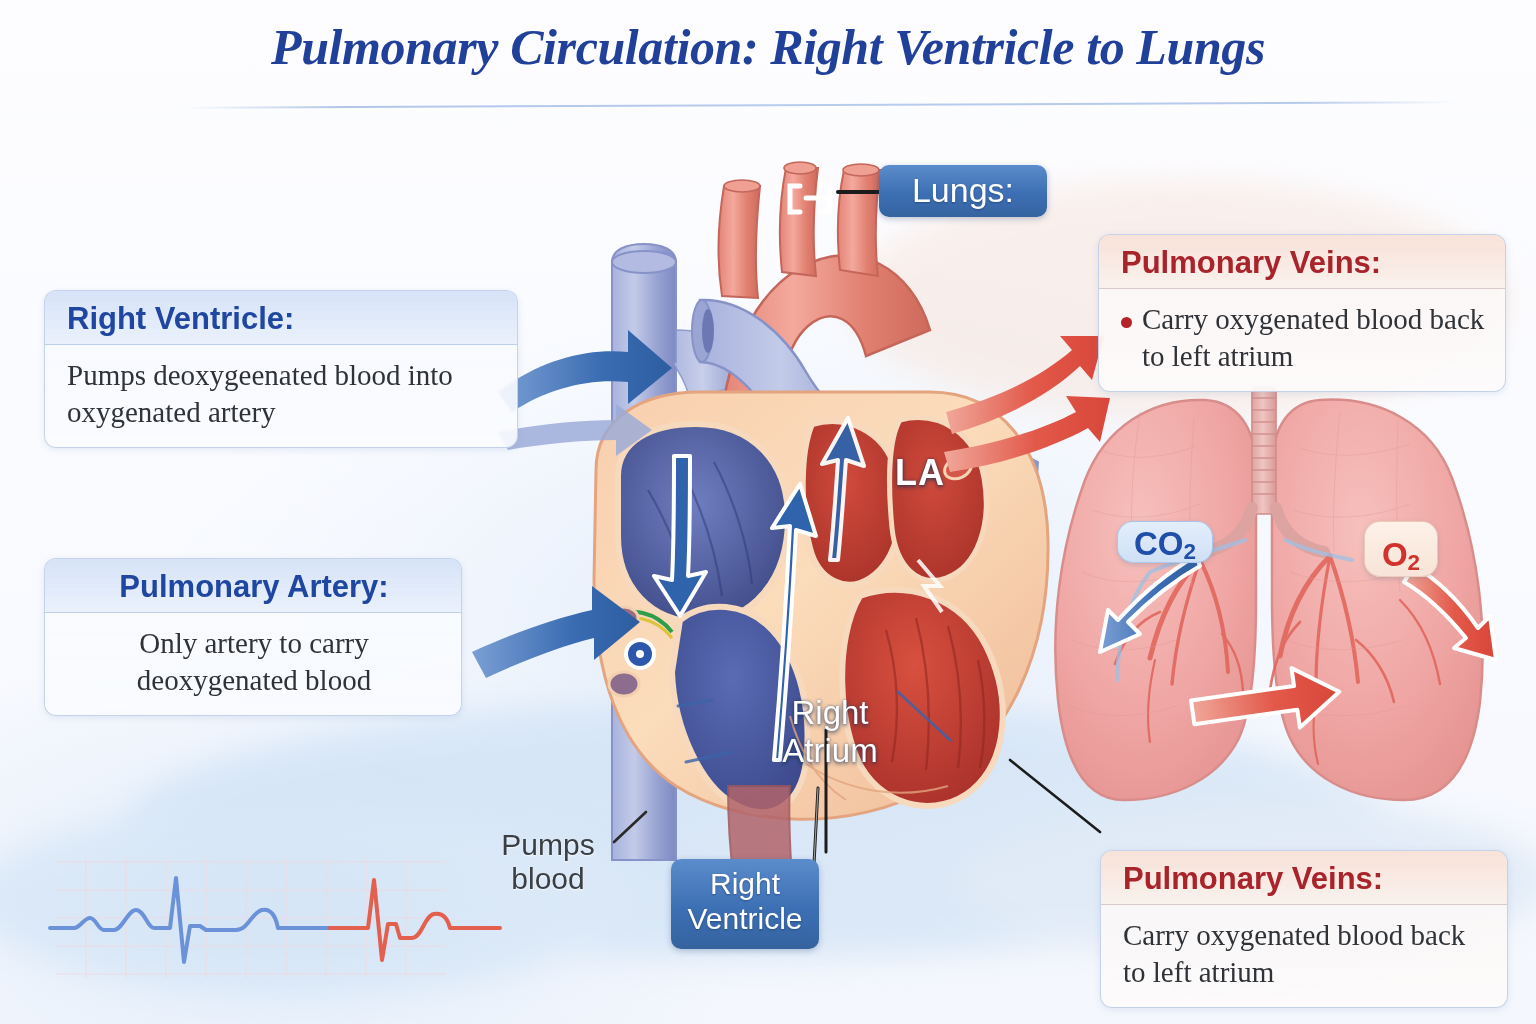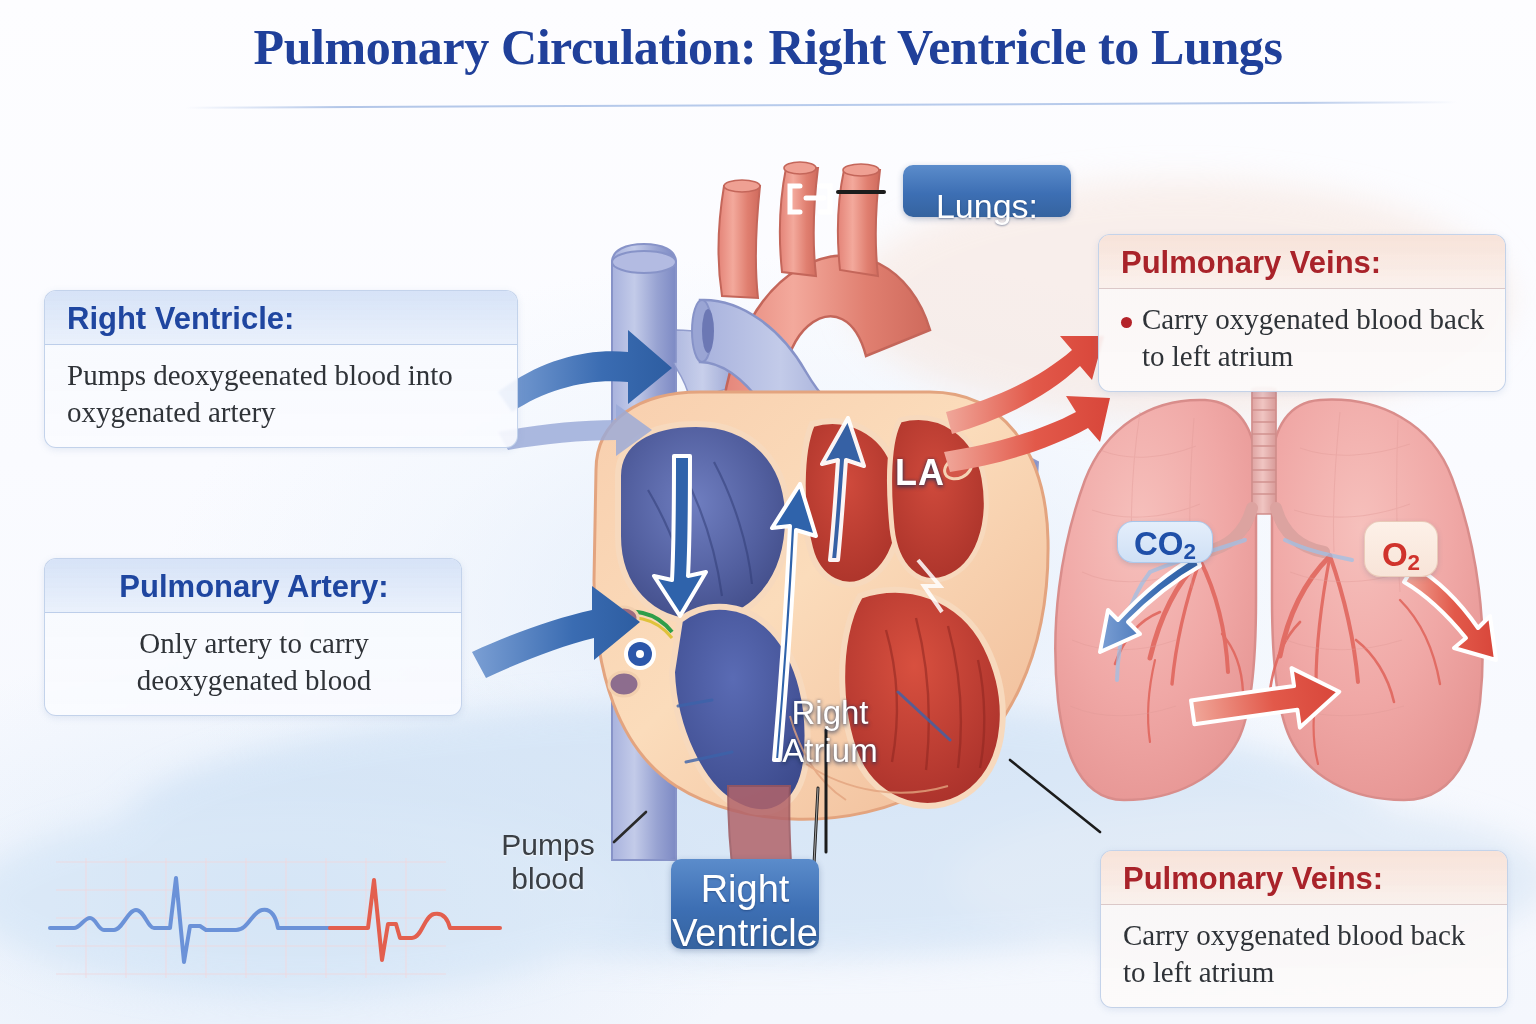--- a/index.html
+++ b/index.html
@@ -10,21 +10,21 @@
   }
   #page {
     position:relative; width:1536px; height:1024px;
     background:
       radial-gradient(ellipse 900px 500px at 52% 60%, rgba(206,224,246,0.55) 0%, rgba(226,238,250,0.25) 45%, rgba(255,255,255,0) 72%),
       radial-gradient(ellipse 700px 380px at 18% 88%, rgba(200,222,245,0.45) 0%, rgba(255,255,255,0) 70%),
       linear-gradient(180deg,#fdfdff 0%,#fafbff 45%,#f4f7fd 100%);
   }
 
   
-  .title-bar { position:absolute; left:0; top:18px; width:100%; text-align:center; }
+  .title-bar { position:absolute; left:0; top:18px; width:100%; text-align:center;font-style:italic; }
   .title {
     font-family:"Liberation Serif", serif;
     font-size:50px; font-weight:bold; color:#20409a;
     letter-spacing:-0.4px; white-space:nowrap;
     text-shadow:0 1px 2px rgba(255,255,255,0.9);
   }
   .title-rule {
     position:absolute; left:185px; top:104px; width:1272px; height:2px;
     background:linear-gradient(90deg, rgba(176,196,232,0) 0%, rgba(166,189,228,0.85) 12%, rgba(176,198,234,0.9) 50%, rgba(166,189,228,0.8) 88%, rgba(176,196,232,0) 100%);
     transform:rotate(-0.25deg);
@@ -75,22 +75,22 @@
 
   
   .pill {
     position:absolute; border-radius:10px;
     background:linear-gradient(180deg,#5b8ccb 0%,#3d6fb4 55%,#35639f 100%);
     color:#fff; font-family:"Liberation Sans", sans-serif;
     text-align:center; line-height:1.16;
     box-shadow:0 2px 6px rgba(40,70,120,0.3);
     text-shadow:0 1px 2px rgba(20,45,90,0.45);
   }
-  #pill-lungs { left:879px; top:165px; width:168px; height:52px; font-size:34px; padding-top:22px;margin-left:24px; }
-  #pill-rv { left:671px; top:859px; width:148px; height:90px; font-size:38px; padding-top:8px; }
+  #pill-lungs { left:879px; top:165px; width:168px; height:52px; font-size:34px; padding-top:6px; }
+  #pill-rv { left:671px; top:859px; width:148px; height:90px; font-size:30px; padding-top:8px; }
 
   
   .maplabel {
     position:absolute; font-family:"Liberation Sans", sans-serif;
     text-align:center; line-height:1.14;
   }
   .maplabel.white { color:#fff; text-shadow:0 2px 4px rgba(30,50,85,0.75), 0 0 3px rgba(30,50,85,0.5); }
   .maplabel.dark  { color:#3a3f45; text-shadow:0 1px 2px rgba(255,255,255,0.85); }
   #lbl-ra { left:745px; top:694px; width:170px; font-size:33px; }
   #lbl-pumps { left:478px; top:828px; width:140px; font-size:30px; }

